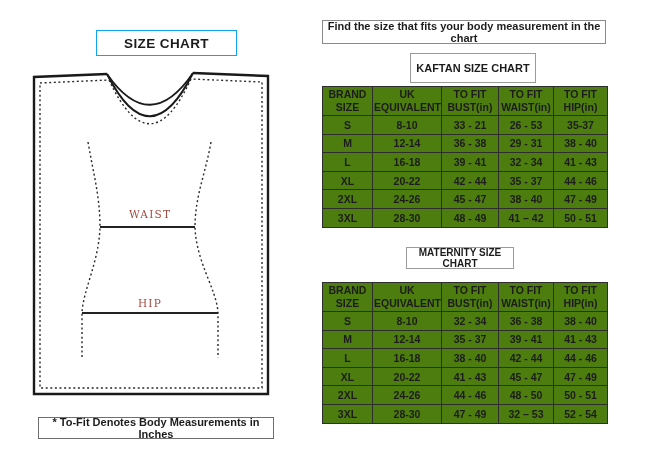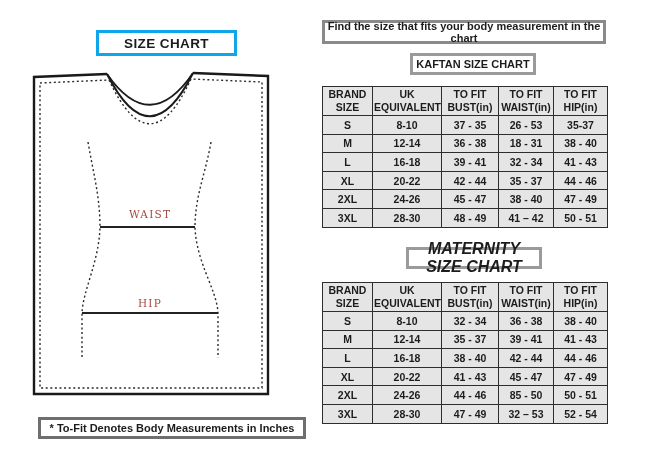--- a/index.html
+++ b/index.html
@@ -2,34 +2,34 @@
 <html><head>
 <meta charset="utf-8">
 <style>
   html,body{margin:0;padding:0;}
   body{
     width:658px;height:466px;position:relative;background:#ffffff;
     font-family:"Liberation Sans", sans-serif;color:#1c1c1c;overflow:hidden;
   }
   .abs{position:absolute;box-sizing:border-box;}
   .boxed{
-    border:3px solid #0ea5e9;background:#fff;
+    border:1px solid #0ea5e9;background:#fff;
     display:flex;align-items:center;justify-content:center;
     font-weight:bold;text-align:center;
   }
   .title-box{left:96px;top:30px;width:141px;height:26px;font-size:13.5px;letter-spacing:.4px;}
-  .note-box{left:38px;top:417px;width:268px;height:22px;font-size:11px;border-color:#6f6f6f;}
+  .note-box{left:38px;top:417px;width:236px;height:22px;font-size:11px;border-color:#6f6f6f;}
   .find-box{left:322px;top:20px;width:284px;height:24px;font-size:11px;border-color:#8a8a8a;}
-  .kaftan-title-box{left:410px;top:53px;width:126px;height:22px;font-size:11px;border-color:#9a9a9a;}
-  .maternity-title-box{left:406px;top:247px;width:136px;height:22px;font-size:16px;border-color:#9a9a9a;font-style:italic;}
+  .kaftan-title-box{left:410px;top:53px;width:126px;height:30px;font-size:11px;border-color:#9a9a9a;}
+  .maternity-title-box{left:406px;top:247px;width:108px;height:22px;font-size:10px;border-color:#9a9a9a;}
   .drawing-wrap{left:20px;top:62px;width:256px;height:344px;}
 
   table.size-table{
     border-collapse:collapse;table-layout:fixed;width:285px;
-    font-weight:bold;font-size:10.5px;background:#e5e5e5;
+    font-weight:bold;font-size:10.5px;background:#4d7c0f;
   }
   table.size-table th, table.size-table td{
     border:1px solid #2d2d2d;text-align:center;vertical-align:middle;
     padding:0 1px;overflow:hidden;
   }
   table.size-table th{height:28px;line-height:1.25;font-size:10.5px;}
   table.size-table td{height:17.6px;font-size:10.5px;}
   .kaftan-table{left:322px;top:86px;}
   .maternity-table{left:322px;top:282px;}
 </style>
@@ -87,29 +87,29 @@
         <th>UK EQUIVALENT</th>
         <th>TO FIT BUST(in)</th>
         <th>TO FIT WAIST(in)</th>
         <th>TO FIT HIP(in)</th>
       </tr>
     </thead>
     <tbody>
       <tr>
         <td>S</td>
         <td>8-10</td>
-        <td>37 - 35</td>
+        <td>33 - 21</td>
         <td>26 - 53</td>
         <td>35-37</td>
       </tr>
       <tr>
         <td>M</td>
         <td>12-14</td>
         <td>36 - 38</td>
-        <td>18 - 31</td>
+        <td>29 - 31</td>
         <td>38 - 40</td>
       </tr>
       <tr>
         <td>L</td>
         <td>16-18</td>
         <td>39 - 41</td>
         <td>32 - 34</td>
         <td>41 - 43</td>
       </tr>
       <tr>
@@ -183,21 +183,21 @@
         <td>XL</td>
         <td>20-22</td>
         <td>41 - 43</td>
         <td>45 - 47</td>
         <td>47 - 49</td>
       </tr>
       <tr>
         <td>2XL</td>
         <td>24-26</td>
         <td>44 - 46</td>
-        <td>85 - 50</td>
+        <td>48 - 50</td>
         <td>50 - 51</td>
       </tr>
       <tr>
         <td>3XL</td>
         <td>28-30</td>
         <td>47 - 49</td>
         <td>32 – 53</td>
         <td>52 - 54</td>
       </tr>
     </tbody>

